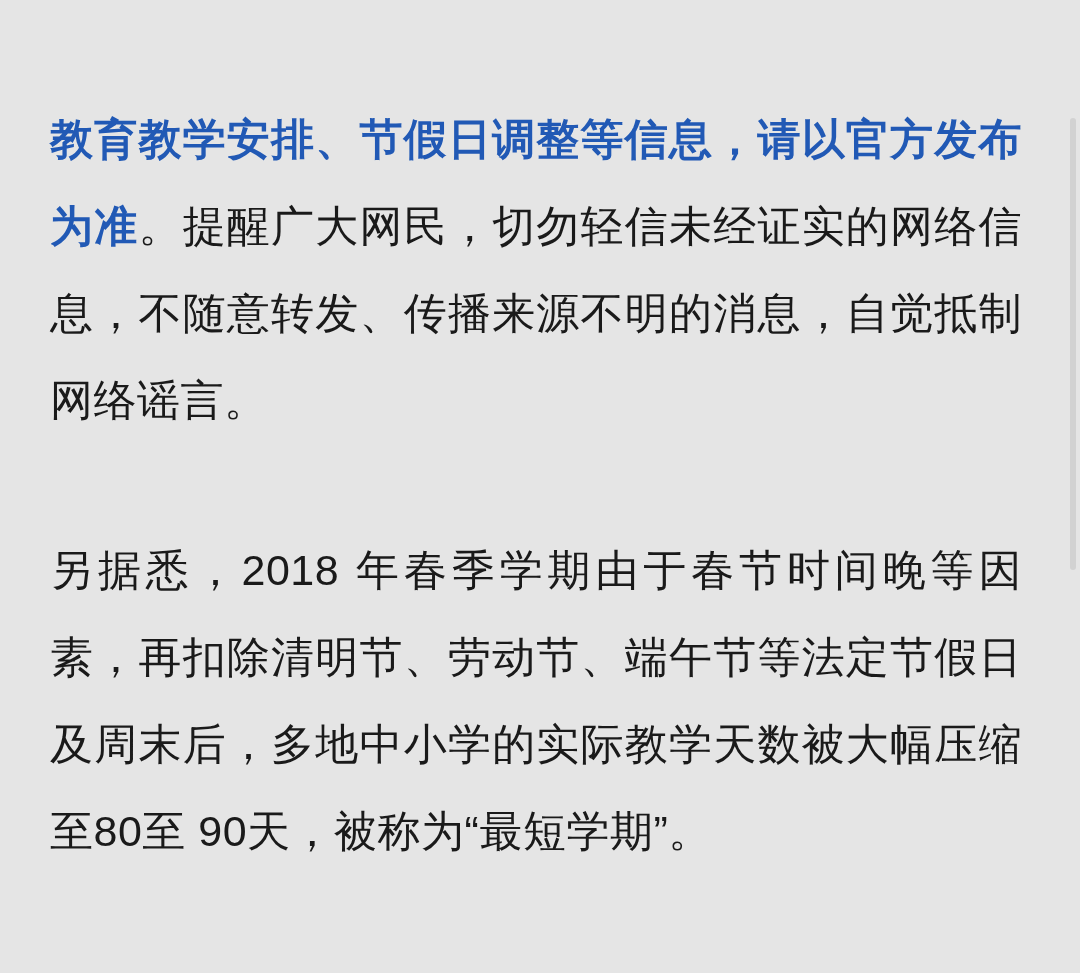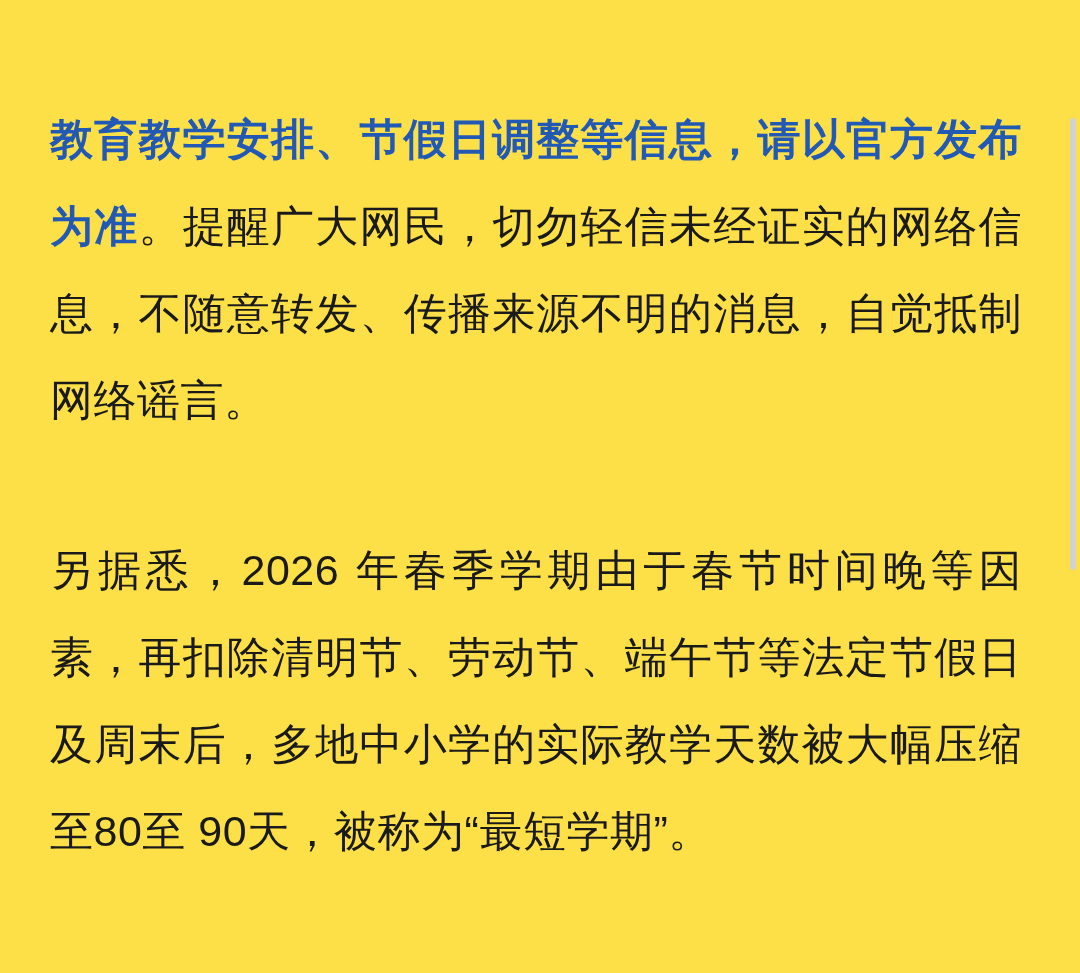--- a/index.html
+++ b/index.html
@@ -13,21 +13,21 @@
     font-family: "Liberation Sans", "DejaVu Sans", sans-serif;
     overflow: hidden;
     position: relative;
   }
   .page {
     position: relative;
     width: 1080px;
     height: 973px;
     box-sizing: border-box;
     padding: 0;
-    background: #fde047;
+    background: #e5e5e5;
   }
   .article {
     position: absolute;
     left: 50px;
     top: 96px;
     width: 972px;
   }
   .para {
     font-size: 43px;
     line-height: 87px;
@@ -64,20 +64,20 @@
 </style>
 </head>
 <body>
 
 <div class="page">
 
   <div class="article">
 
     <p class="para"><span class="highlight">教育教学安排、节假日调整等信息，请以官方发布为准</span><span>。提醒广大网民，切勿轻信未经证实的网络信息，不随意转发、传播来源不明的消息，自觉抵制网络谣言。</span></p>
 
-    <p class="para">另据悉，2026 年春季学期由于春节时间晚等因素，再扣除清明节、劳动节、端午节等法定节假日及周末后，多地中小学的实际教学天数被大幅压缩至80至 90天，被称为“最短学期”。</p>
+    <p class="para">另据悉，2018 年春季学期由于春节时间晚等因素，再扣除清明节、劳动节、端午节等法定节假日及周末后，多地中小学的实际教学天数被大幅压缩至80至 90天，被称为“最短学期”。</p>
 
   </div>
 
   <div class="scrollbar-track"></div>
   <div class="scrollbar-thumb"></div>
 
 </div>
 
 </body></html>

